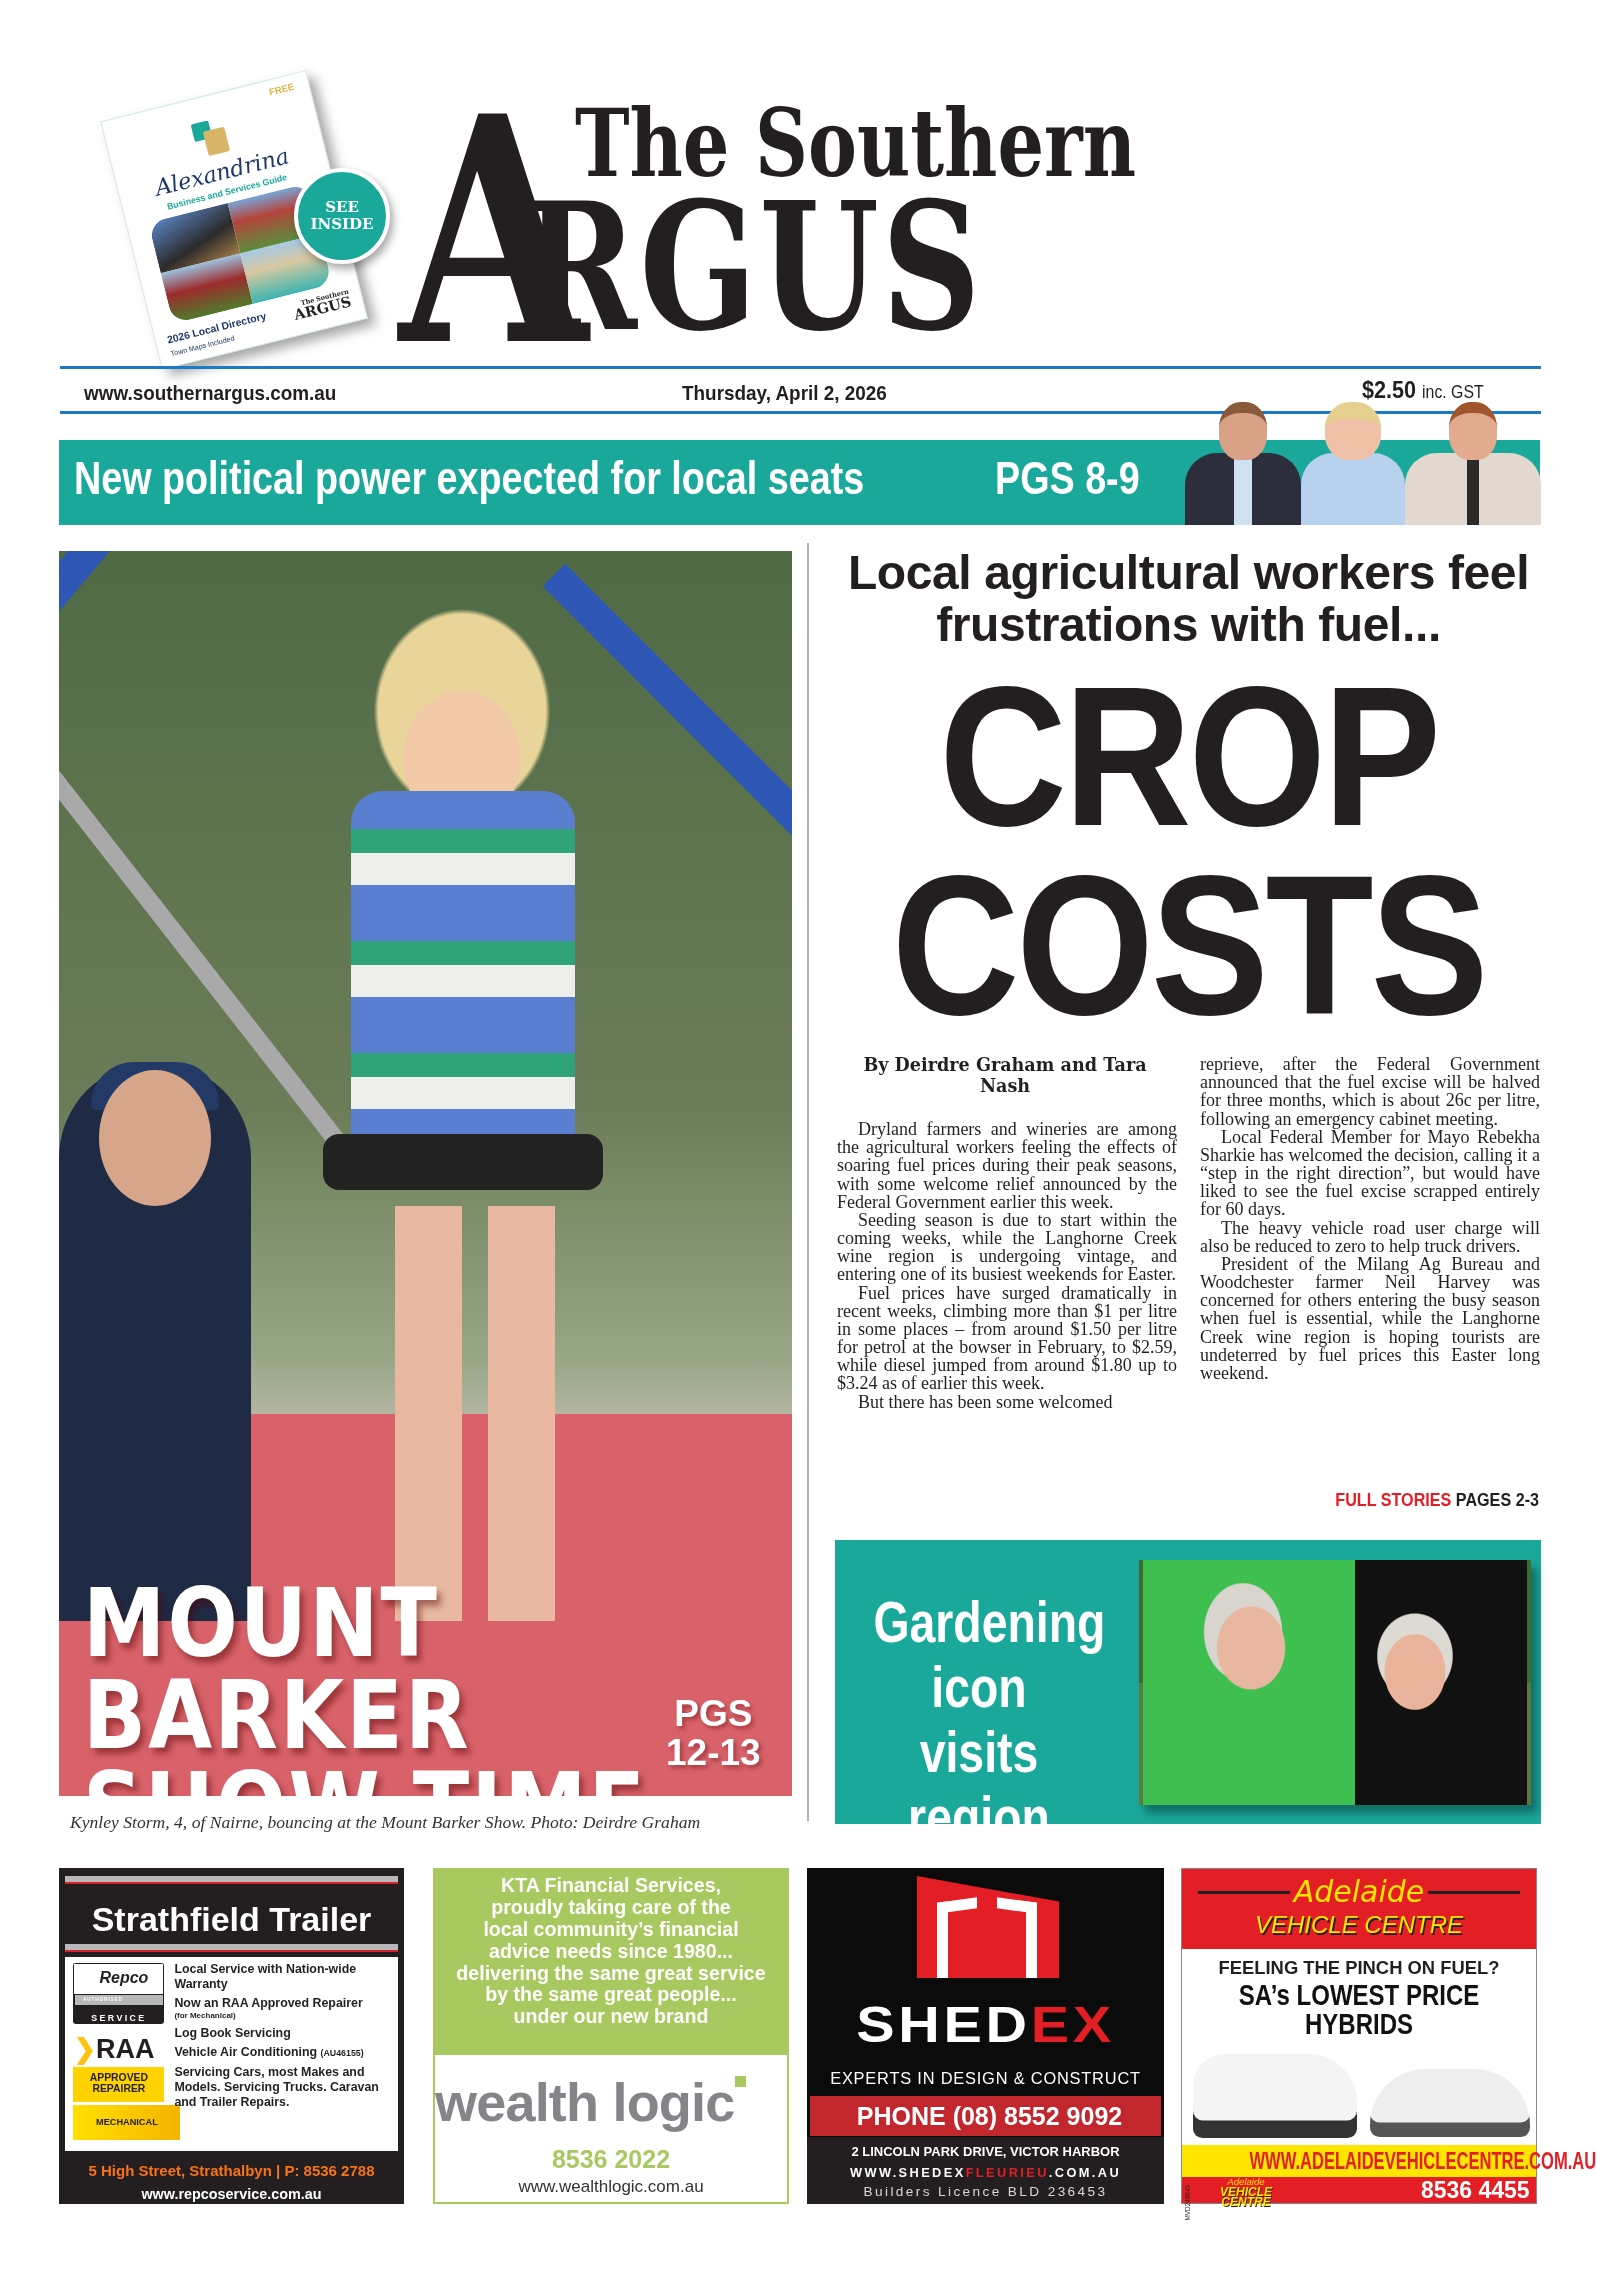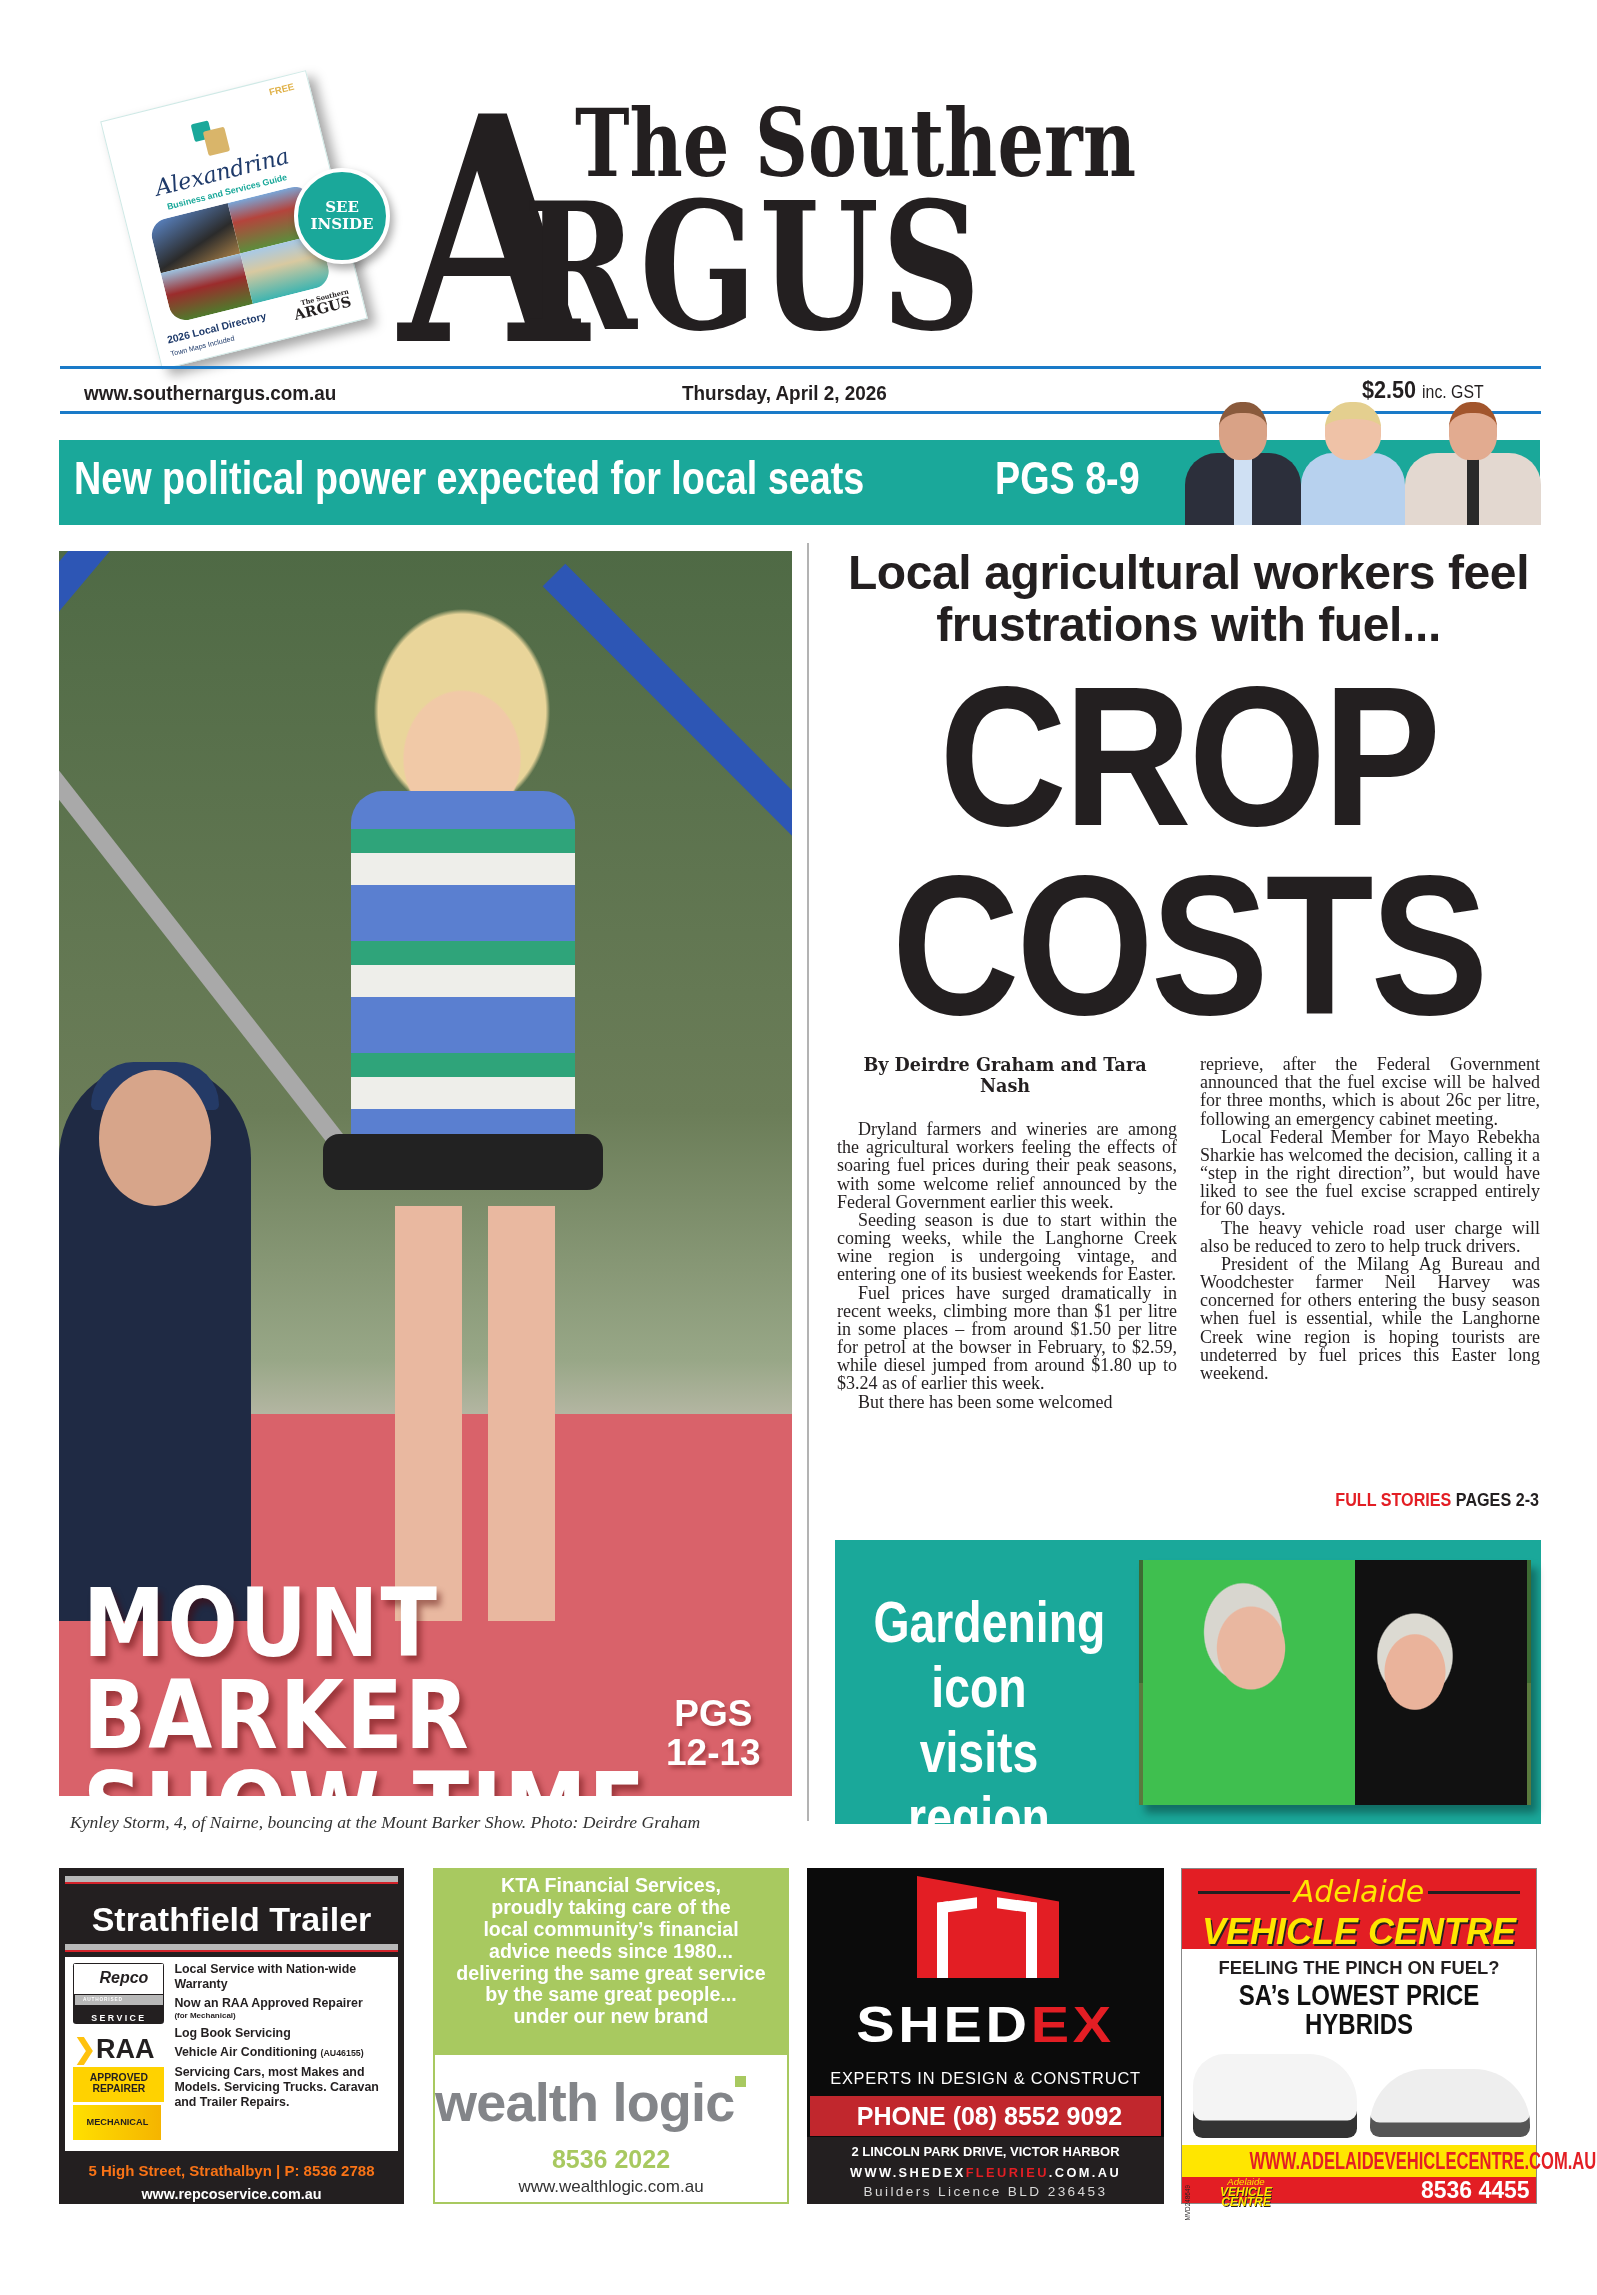--- a/index.html
+++ b/index.html
@@ -132,21 +132,21 @@
   .ad1 .stripe { position:absolute; left:6.4px; right:6.4px; height: 8px; background:#b8b8b8; border-bottom: 2.4px solid #d3222a; }
   .ad1 .title { position:absolute; left:0; right:0; top: 32px; text-align:center; color:#fff; font-weight:bold; font-size: 34px; }
   .ad1 .panel { position:absolute; left:6.4px; right:6.4px; top: 89px; height: 194px; background:#fff; }
   .ad1 .badge-repco { position:absolute; left: 8px; top: 6.4px; width: 91px; height: 61px; border-radius: 3.2px; background:#231f20; overflow:hidden; }
   .ad1 .badge-repco .top { position:absolute; left:0; right:0; top:0; height:32px; background:#fff; border:1.6px solid #231f20; color:#231f20; font-style: italic; font-weight:bold; font-size: 16px; text-align:right; padding-right: 15px; line-height: 27px; }
   .ad1 .badge-repco .auth { position:absolute; left:1.6px; right:1.6px; top:32px; height:9.6px; background:#b8b8b8; color:#fff; font-size: 4.8px; letter-spacing: 0.8px; line-height:9.6px; padding-left: 8px; font-weight: bold; }
   .ad1 .badge-repco .svc { position:absolute; left:0; right:0; bottom:1.6px; color:#fff; font-size: 8.8px; letter-spacing: 2.4px; text-align:center; font-weight:bold; }
   .ad1 .raa { position:absolute; left: 8px; top: 76px; font-weight:bold; font-size: 27px; color:#231f20; }
   .ad1 .raa span { color:#ffc20e; }
   .ad1 .approved { position:absolute; left:8px; top: 110px; width: 91px; height: 35px; background:#ffd200; font-weight:bold; font-size: 10.4px; text-align:center; line-height: 1; padding-top: 6.4px; white-space: pre-line; }
-  .ad1 .mech { position:absolute; left:8px; top: 148px; width: 88px; height: 35px; background: linear-gradient(90deg,#ffe000,#f5b400); font-weight:bold; font-size: 9.2px; text-align:center; line-height: 35px; }
+  .ad1 .mech { position:absolute; left:8px; top: 148px; width: 107px; height: 35px; background: linear-gradient(90deg,#ffe000,#f5b400); font-weight:bold; font-size: 9.2px; text-align:center; line-height: 35px; }
   .ad1 .services { position:absolute; left: 109px; top: 4.8px; right: 3.2px; font-weight:bold; font-size: 12.4px; line-height: 1.2; color:#231f20; }
   .ad1 .services div { margin-bottom: 4.8px; }
   .ad1 .services small { display:block; font-size: 8px; }
   .ad1 .services .tag { font-size: 8.8px; }
   .ad1 .addr { position:absolute; left:0; right:0; top: 294px; text-align:center; color:#f97316; font-weight:bold; font-size: 15px; }
   .ad1 .web { position:absolute; left:0; right:0; top: 318px; text-align:center; color:#fff; font-weight:bold; font-size: 14.4px; }
 
   .ad2 { left: 433px; width: 356px; border: 2.4px solid #a8c960; background:#fff; }
   .ad2 .green { position:absolute; left:0; right:0; top:0; height: 185px; background:#a8c960; color:#fff; font-weight:bold; font-size: 19.6px; line-height: 1.12; text-align:center; padding-top: 4.8px; white-space: pre-line; }
   .ad2 .logo { position:absolute; left:0; right:0; top: 201px; text-align:left; color:#838589; font-weight:bold; font-size: 54px; letter-spacing: -0.8px; }
@@ -166,21 +166,21 @@
   .ad3 .addr { position:absolute; left:0; right:0; top: 276px; text-align:center; color:#fff; font-weight:bold; font-size: 13px; }
   .ad3 .web { position:absolute; left:0; right:0; top: 297px; text-align:center; color:#fff; font-weight:bold; font-size: 12.8px; letter-spacing: 2.4px; }
   .ad3 .web span { color:#e31e24; }
   .ad3 .lic { position:absolute; left:0; right:0; top: 316px; text-align:center; color:#d8d8d8; font-size: 13.6px; letter-spacing: 2.4px; }
 
   .ad4 { left: 1181px; width: 356px; background:#fff; border: 1.6px solid #888; }
   .ad4 .head { position:absolute; left:0; right:0; top:0; height: 80px; background:#e31e24; }
   .ad4 .script { position:absolute; left:0; right:0; top: 4.8px; text-align:center; color:#ffe600; font-style: italic; font-size: 30px; font-family: "DejaVu Sans", sans-serif; }
   .ad4 .line1, .ad4 .line2 { position:absolute; top: 22.4px; width: 92px; height: 2.4px; background:#231f20; }
   .ad4 .line1 { left: 16px; } .ad4 .line2 { right: 16px; }
-  .ad4 .vc { position:absolute; left:0; right:0; top: 42px; text-align:center; color:#ffe600; font-style: italic; font-weight:bold; font-size: 36px; text-shadow: 1.6px 1.6px 0 #231f20; }
+  .ad4 .vc { position:absolute; left:0; right:0; top: 42px; text-align:center; color:#ffe600; font-style: italic; font-weight:normal; font-size: 24px; text-shadow: 1.6px 1.6px 0 #231f20; }
   .ad4 .q { position:absolute; left:0; right:0; top: 88px; text-align:center; font-weight:bold; font-size: 18.4px; color:#231f20; }
   .ad4 .lp { position:absolute; left:0; right:0; top: 112px; text-align:center; font-weight:bold; font-size: 30px; line-height: 0.95; color:#111; white-space: pre-line; transform: scaleX(0.8); }
   .ad4 .car1 { position:absolute; left: 11.2px; top: 185px; width: 164px; height: 84px; background: #f4f4f4; border-radius: 32px 48px 9.6px 9.6px; box-shadow: inset 0 -17.6px 0 #333; }
   .ad4 .car2 { position:absolute; left: 188px; top: 200px; width: 160px; height: 68px; background: #eeeeee; border-radius: 56px 56px 9.6px 9.6px; box-shadow: inset 0 -14.4px 0 #555; }
   .ad4 .yellow { position:absolute; left:0; right:0; top: 276px; height: 32px; background:#ffe600; color:#e31e24; font-weight:bold; font-size: 23px; text-align:center; line-height: 32px; transform: none; }
   .ad4 .yellow span { display:inline-block; transform: scaleX(0.72); }
   .ad4 .foot { position:absolute; left:0; right:0; top: 308px; bottom:0; background:#e31e24; }
   .ad4 .mvd { position:absolute; left: 1.6px; top: 316px; color:#231f20; font-size: 6.4px; writing-mode: vertical-rl; transform: rotate(180deg); }
   .ad4 .small-logo { position:absolute; left: 16px; top: 309px; width: 96px; text-align:center; line-height: 0.9; }
   .ad4 .small-logo .s { color:#ffe600; font-style: italic; font-size: 9.6px; }

